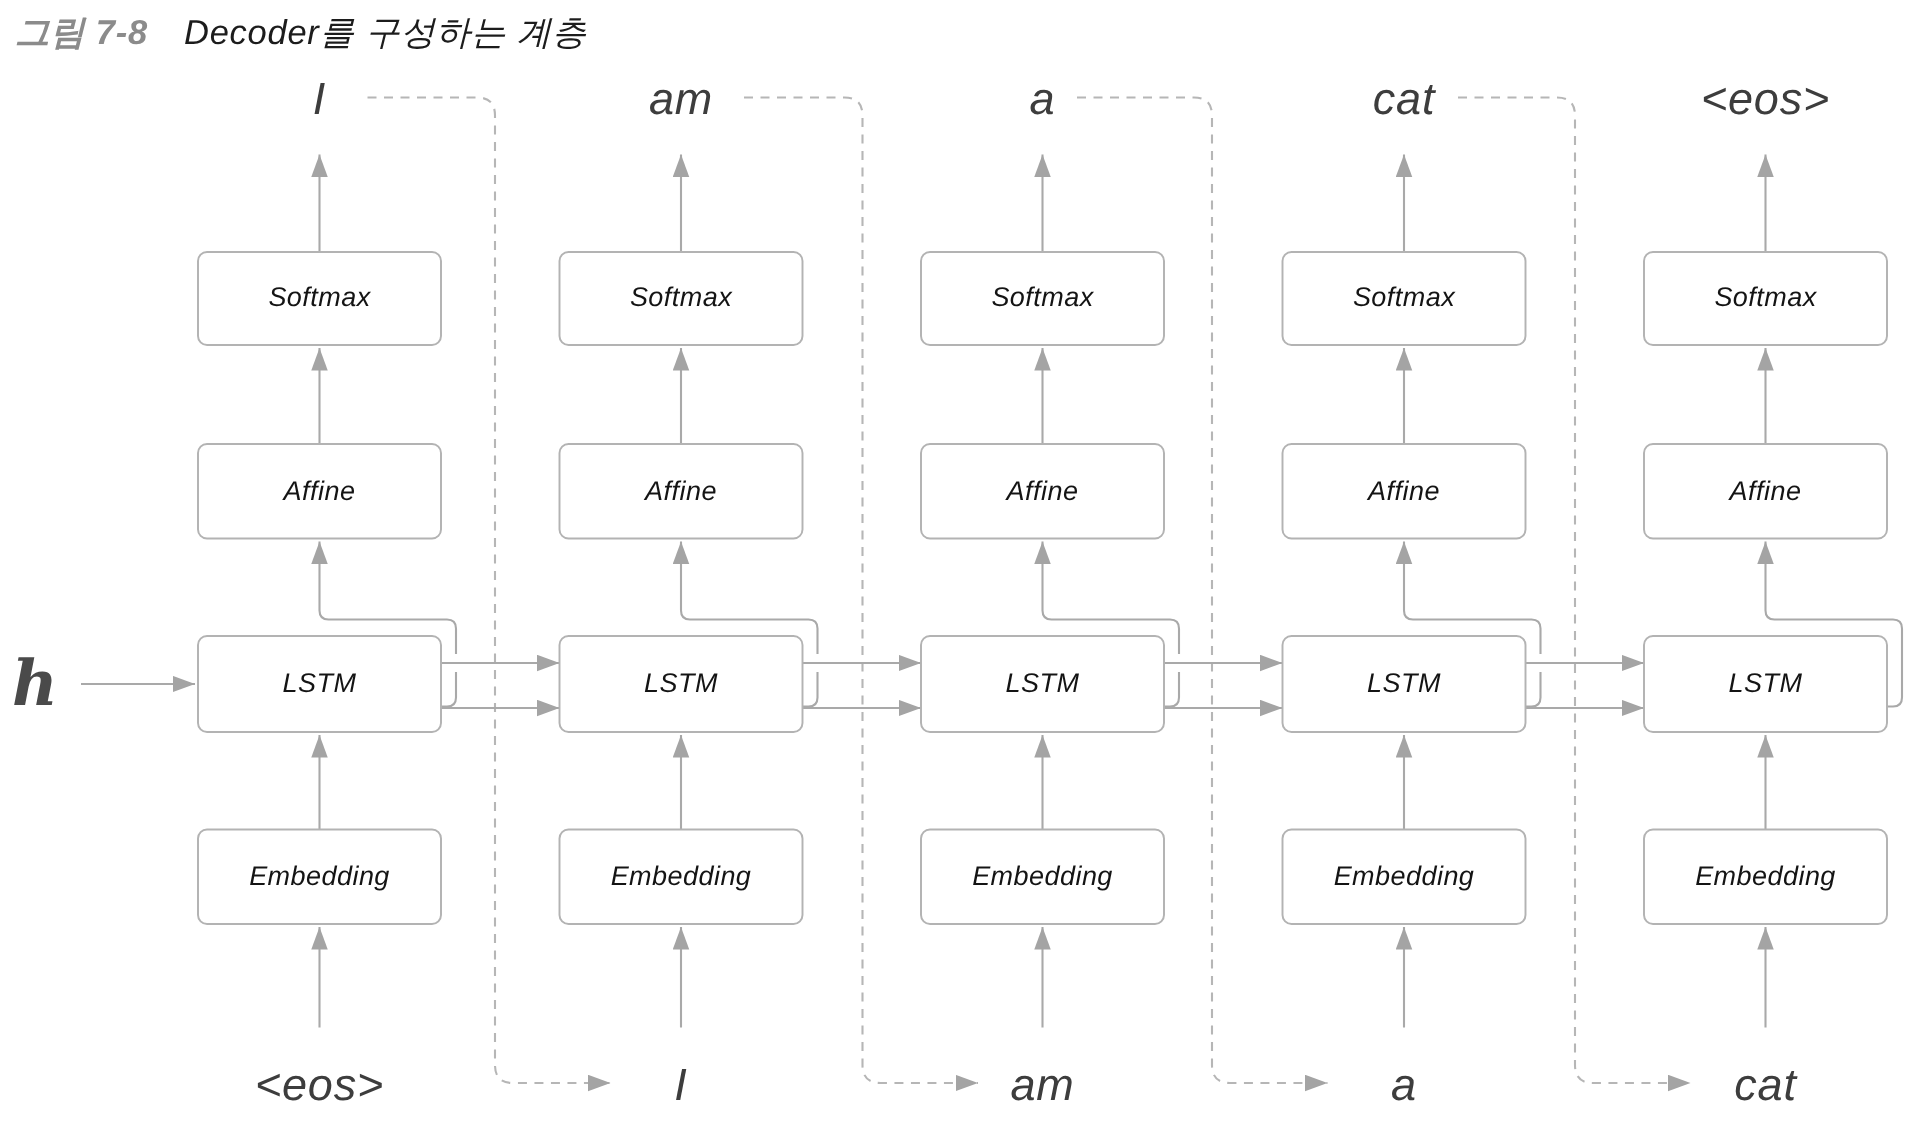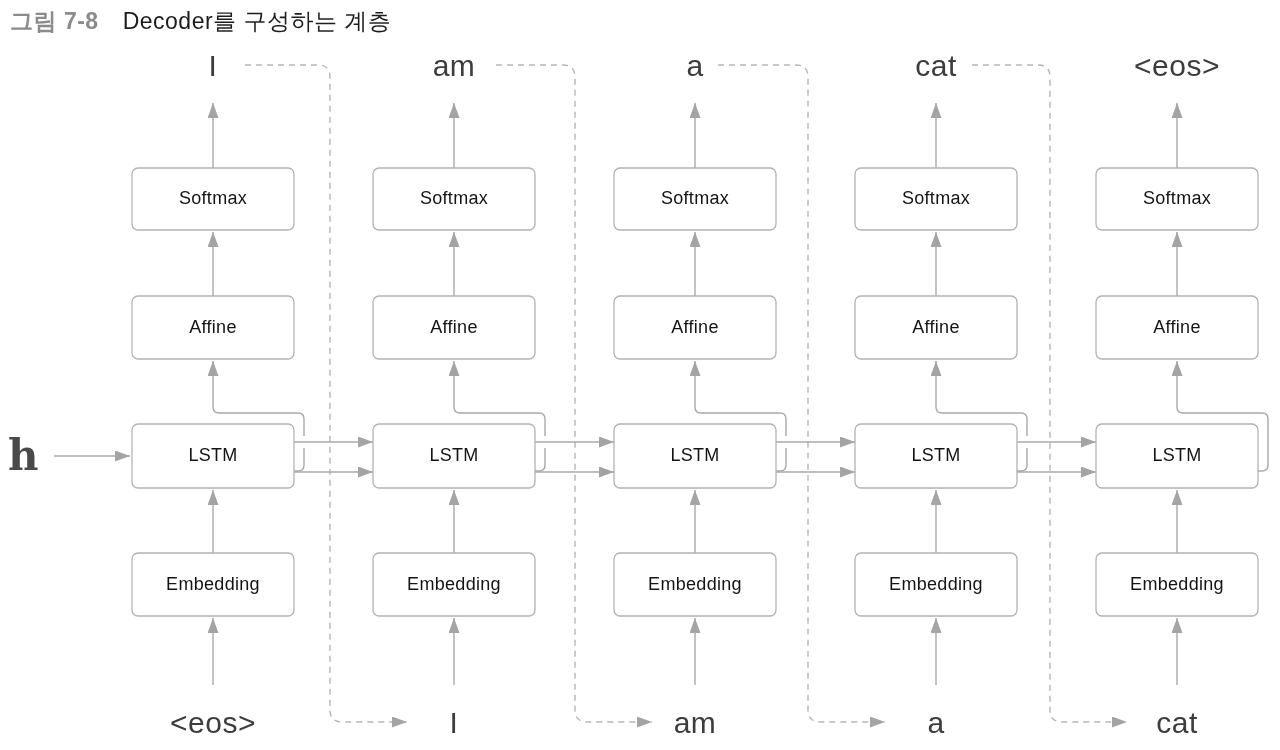--- a/index.html
+++ b/index.html
@@ -1,17 +1,17 @@
 <!DOCTYPE html>
 <html><head>
 <meta charset="utf-8">
 <style>
   html,body{margin:0;padding:0;background:#ffffff;}
   .page{position:relative;width:1280px;height:750px;background:#ffffff;overflow:hidden;
-        font-family:"Liberation Sans",sans-serif;}
+        font-family:"Liberation Sans",sans-serif;font-style:italic;}
   .figure-title{position:absolute;top:6px;left:10px;white-space:nowrap;}
   .figure-title .label{font-size:23px;font-weight:bold;color:#8b8b8b;letter-spacing:0.5px;}
   .figure-title .caption{font-size:23px;font-weight:500;color:#1c1c1c;margin-left:24px;letter-spacing:0.5px;}
   svg{position:absolute;top:0;left:0;}
   .box{fill:#ffffff;stroke:#b3b3b3;stroke-width:1.3;}
   .box-label{font-family:"Liberation Sans",sans-serif;font-size:18px;fill:#141414;
              text-anchor:middle;letter-spacing:0.3px;}
   .word{font-family:"Liberation Sans",sans-serif;font-size:30px;fill:#3d3d3d;
         text-anchor:middle;letter-spacing:0.5px;}
   .arr{stroke:#a9a9a9;stroke-width:1.4;fill:none;marker-end:url(#ah);}

